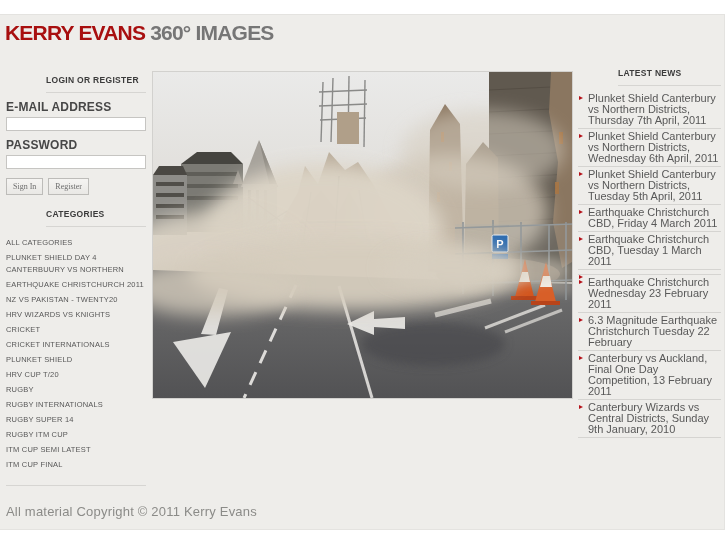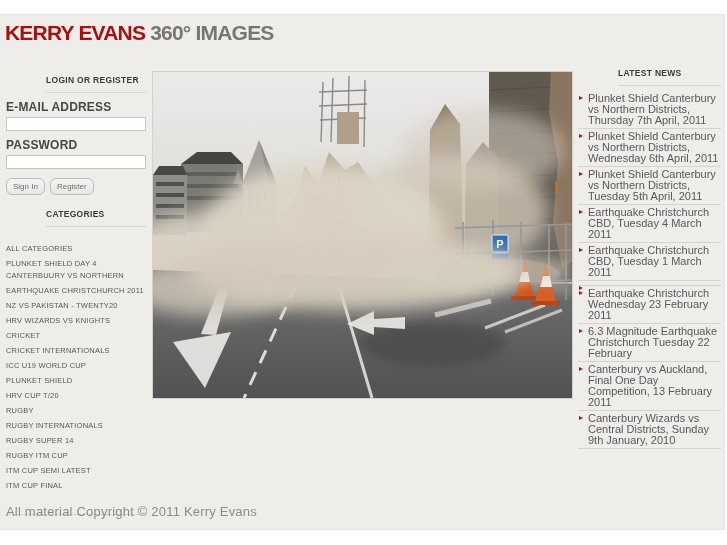--- a/index.html
+++ b/index.html
@@ -22,23 +22,23 @@
   .side-h { font-size:8.5px; font-weight:bold; color:#3b3b3b; letter-spacing:.3px;
             padding:4px 0 7px; border-bottom:1px solid #d6d5d2;margin-left:40px; }
 
   
   .sb-left { position:absolute; left:6px; top:56px; width:140px; }
   .form-label { font-size:12px; font-weight:bold; color:#474747; margin-top:7px; letter-spacing:.2px; }
   .text-input { display:block; width:100%; height:14px; margin-top:3px; border:1px solid #c6c5c2;
                 background:#fff; font-size:9px; padding:0 3px; font-family:inherit; }
   .btn-row { margin-top:9px; display:flex; gap:5px; }
   .btn { font-size:8px; color:#6e6e6e; background:linear-gradient(#f5f4f2,#e9e8e5);
-         border:1px solid #bdbcb9; border-radius:6px; padding:3px 6px; font-family:Liberation Sans, sans-serif; cursor:pointer; }
+         border:1px solid #bdbcb9; border-radius:0; padding:3px 6px; font-family:Liberation Serif, serif; cursor:pointer; }
   .cats-h { margin-top:10px; }
-  .cat-list { margin-top:16px; padding-bottom:19px; border-bottom:1px solid #d6d5d2; }
+  .cat-list { margin-top:10px; padding-bottom:11px; border-bottom:1px solid #d6d5d2; }
   .cat-item { font-size:7.5px; color:#585858; line-height:12px; margin-bottom:3px;
               letter-spacing:.2px; cursor:pointer; }
 
   
   .photo { position:absolute; left:152px; top:56px; width:421px; height:328px;
            border:1px solid #d2d1ce; background:#ddd; cursor:pointer; }
   .photo svg { display:block; }
 
   
   .sb-right { position:absolute; left:578px; top:49px; width:143px; }
@@ -79,21 +79,20 @@
 
       <div class="side-h cats-h">CATEGORIES</div>
       <div class="cat-list">
         <div class="cat-item">ALL CATEGORIES</div>
         <div class="cat-item">PLUNKET SHIELD DAY 4 CANTERBUURY VS NORTHERN</div>
         <div class="cat-item">EARTHQUAKE CHRISTCHURCH 2011</div>
         <div class="cat-item">NZ VS PAKISTAN - TWENTY20</div>
         <div class="cat-item">HRV WIZARDS VS KNIGHTS</div>
         <div class="cat-item">CRICKET</div>
         <div class="cat-item">CRICKET INTERNATIONALS</div>
-        <div class="cat-item">ICC U19 WORLD CUP</div>
         <div class="cat-item">PLUNKET SHIELD</div>
         <div class="cat-item">HRV CUP T/20</div>
         <div class="cat-item">RUGBY</div>
         <div class="cat-item">RUGBY INTERNATIONALS</div>
         <div class="cat-item">RUGBY SUPER 14</div>
         <div class="cat-item">RUGBY ITM CUP</div>
         <div class="cat-item">ITM CUP SEMI LATEST</div>
         <div class="cat-item">ITM CUP FINAL</div>
       </div>
     </div>
@@ -246,21 +245,21 @@
         <ellipse cx="375" cy="198" rx="42" ry="14" fill="#d8d0c2" opacity=".45" filter="url(#soft)"></ellipse>
       </svg>
     </div>
 
     <div class="sb-right">
       <div class="side-h">LATEST NEWS</div>
       <div class="news-list">
         <div class="news-item"><span class="bullet"></span><span>Plunket Shield Canterbury vs Northern Districts, Thursday 7th April, 2011</span></div>
         <div class="news-item"><span class="bullet"></span><span>Plunket Shield Canterbury vs Northern Districts, Wednesday 6th April, 2011</span></div>
         <div class="news-item"><span class="bullet"></span><span>Plunket Shield Canterbury vs Northern Districts, Tuesday 5th April, 2011</span></div>
-        <div class="news-item"><span class="bullet"></span><span>Earthquake Christchurch CBD, Tuesday 4 March 2011</span></div>
+        <div class="news-item"><span class="bullet"></span><span>Earthquake Christchurch CBD, Friday 4 March 2011</span></div>
         <div class="news-item"><span class="bullet"></span><span>Earthquake Christchurch CBD, Tuesday 1 March 2011</span></div>
         <div class="news-item"><span class="bullet"></span></div>
         <div class="news-item"><span class="bullet"></span><span>Earthquake Christchurch Wednesday 23 February 2011</span></div>
         <div class="news-item"><span class="bullet"></span><span>6.3 Magnitude Earthquake Christchurch Tuesday 22 February</span></div>
         <div class="news-item"><span class="bullet"></span><span>Canterbury vs Auckland, Final One Day Competition, 13 February 2011</span></div>
         <div class="news-item"><span class="bullet"></span><span>Canterbury Wizards vs Central Districts, Sunday 9th January, 2010</span></div>
       </div>
     </div>
 
     <div class="footer">All material Copyright © 2011 Kerry Evans</div>

